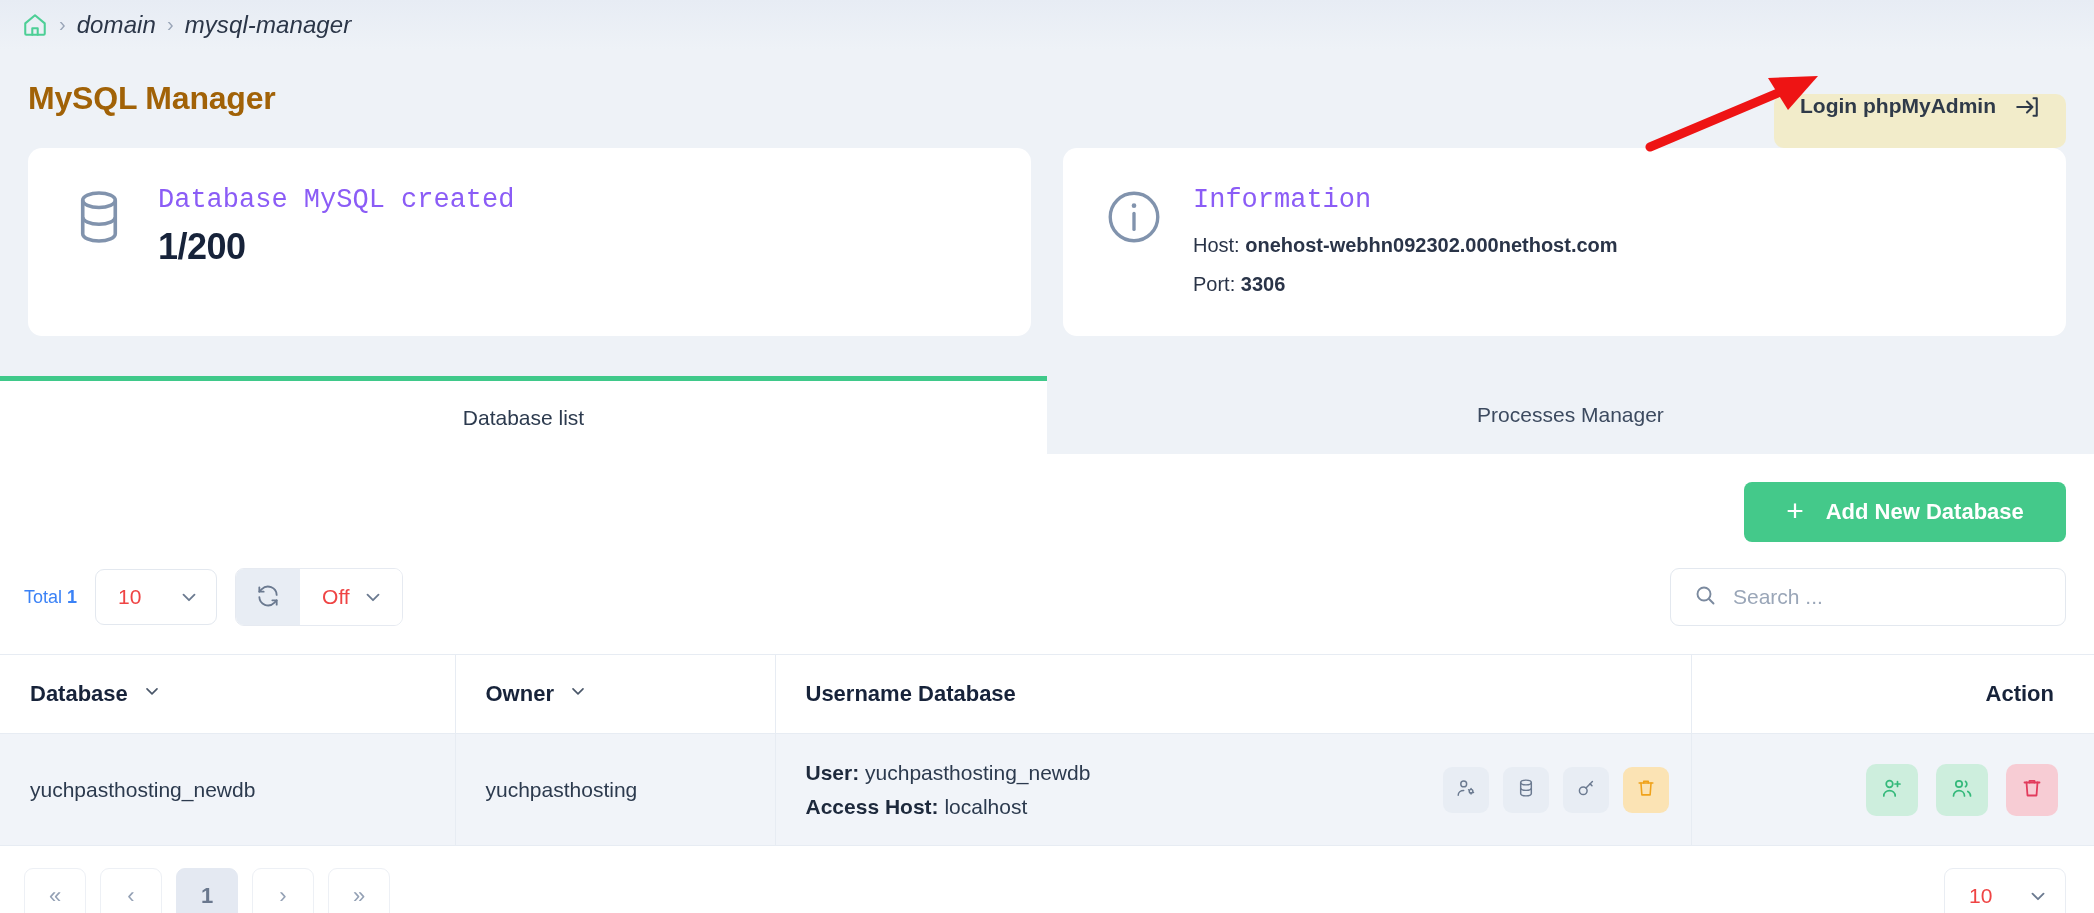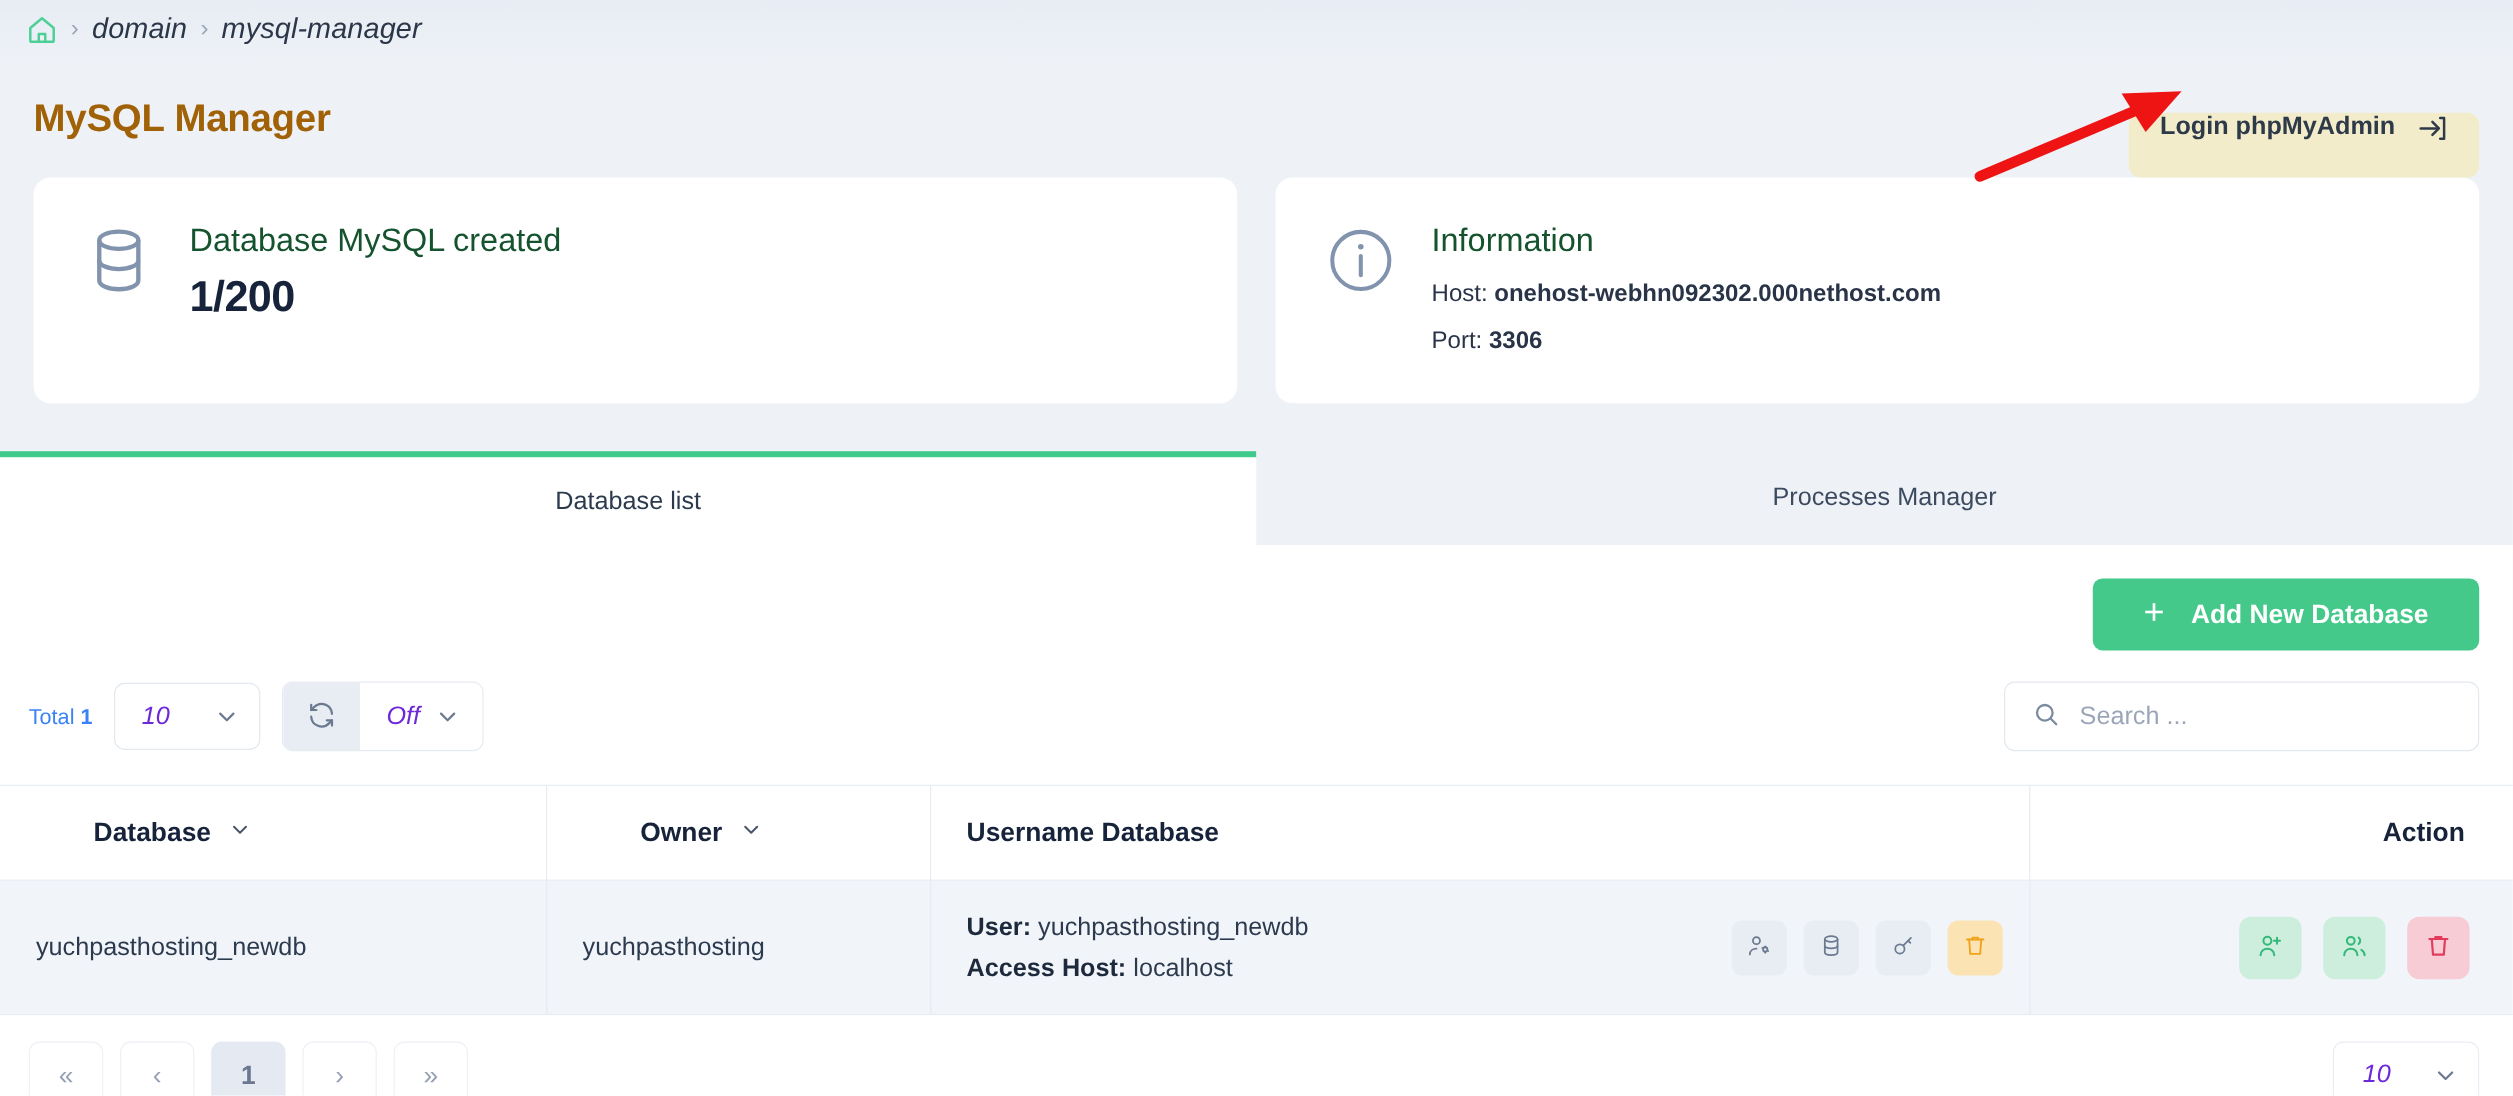--- a/index.html
+++ b/index.html
@@ -93,23 +93,24 @@
     height: 188px;
     display: flex;
     align-items: flex-start;
     gap: 28px;
     padding: 34px 34px 0 40px;
   }
   .card-icon { flex: none; padding-top: 4px; }
   .card-body { padding-top: 2px; }
   .card-heading {
     font-size: 27px;
-    color: #14532d;
+    color: #8b5cf6;
     font-weight: 400;
     line-height: 1.25;
+    font-family: Liberation Mono, monospace;
   }
   .card-bignum {
     font-size: 36px;
     font-weight: 700;
     color: #17233a;
     margin-top: 8px;
     letter-spacing: -0.5px;
   }
   .card-line {
     font-size: 20px;
@@ -188,21 +189,21 @@
     border: 1px solid #e3e8ef;
     border-radius: 9px;
     background: #ffffff;
     display: flex;
     align-items: center;
     justify-content: space-between;
     padding: 0 16px 0 22px;
     gap: 18px;
     cursor: pointer;
   }
-  .select-value { font-size: 21px; color: #6d28d9; font-style: italic; }
+  .select-value { font-size: 21px; color: #ef4444; }
 
   .group {
     display: flex;
     align-items: stretch;
     border-radius: 9px;
     overflow: hidden;
     border: 1px solid #e6eaf1;
   }
   .group .refresh-btn {
     width: 64px;
@@ -256,21 +257,21 @@
     font-weight: 700;
     color: #17233a;
     text-align: left;
     padding: 26px 0 26px 30px;
     border-top: 1px solid #e7ecf3;
     border-bottom: 1px solid #e7ecf3;
     background: #ffffff;
     white-space: nowrap;
   }
   .db-table thead th.col-action { text-align: right; padding-right: 40px; }
-  .th-inner { display: flex; align-items: center; gap: 14px; margin-left: 48px; }
+  .th-inner { display: flex; align-items: center; gap: 14px; }
   .db-table tbody td {
     font-size: 21px;
     color: #2c3a4e;
     padding: 22px 0 22px 30px;
     background: #f1f4f9;
     border-bottom: 1px solid #e7ecf3;
     vertical-align: middle;
   }
   .col-db   { width: 455px; border-right: 1px solid #e7ecf3; }
   .col-own  { width: 320px; border-right: 1px solid #e7ecf3; }

